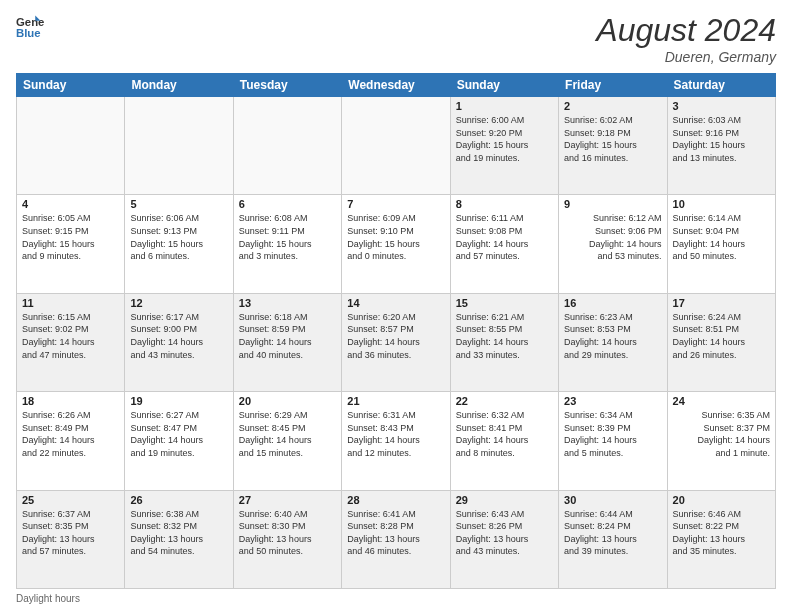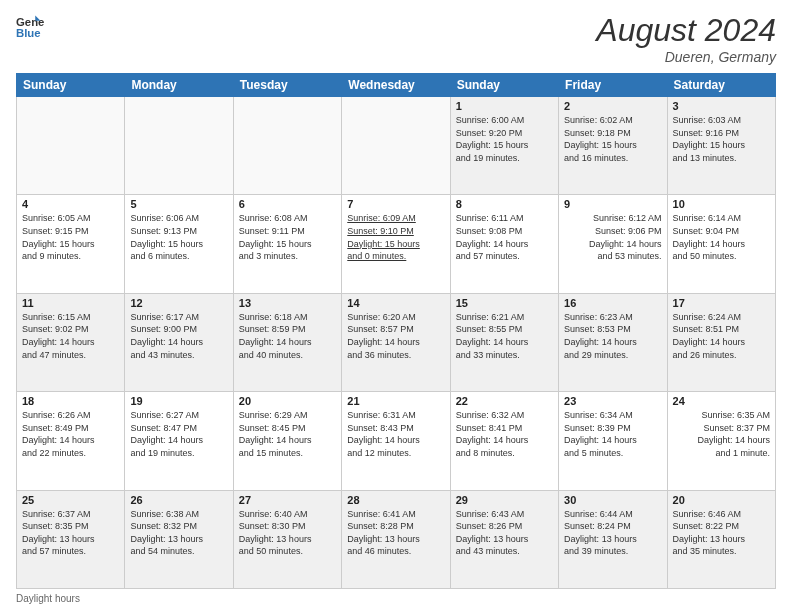--- a/index.html
+++ b/index.html
@@ -169,21 +169,21 @@
           </td>
           <td>
             <span class="day-number">6</span>
             <div class="day-info" style="white-space: pre-line;">Sunrise: 6:08 AM
 Sunset: 9:11 PM
 Daylight: 15 hours
 and 3 minutes.</div>
           </td>
           <td>
             <span class="day-number">7</span>
-            <div class="day-info" style="white-space: pre-line; text-decoration: underline;">Sunrise: 6:09 AM
+            <div class="day-info" style="white-space: pre-line;">Sunrise: 6:09 AM
 Sunset: 9:10 PM
 Daylight: 15 hours
 and 0 minutes.</div>
           </td>
           <td>
             <span class="day-number">8</span>
             <div class="day-info" style="white-space: pre-line;">Sunrise: 6:11 AM
 Sunset: 9:08 PM
 Daylight: 14 hours
 and 57 minutes.</div>

